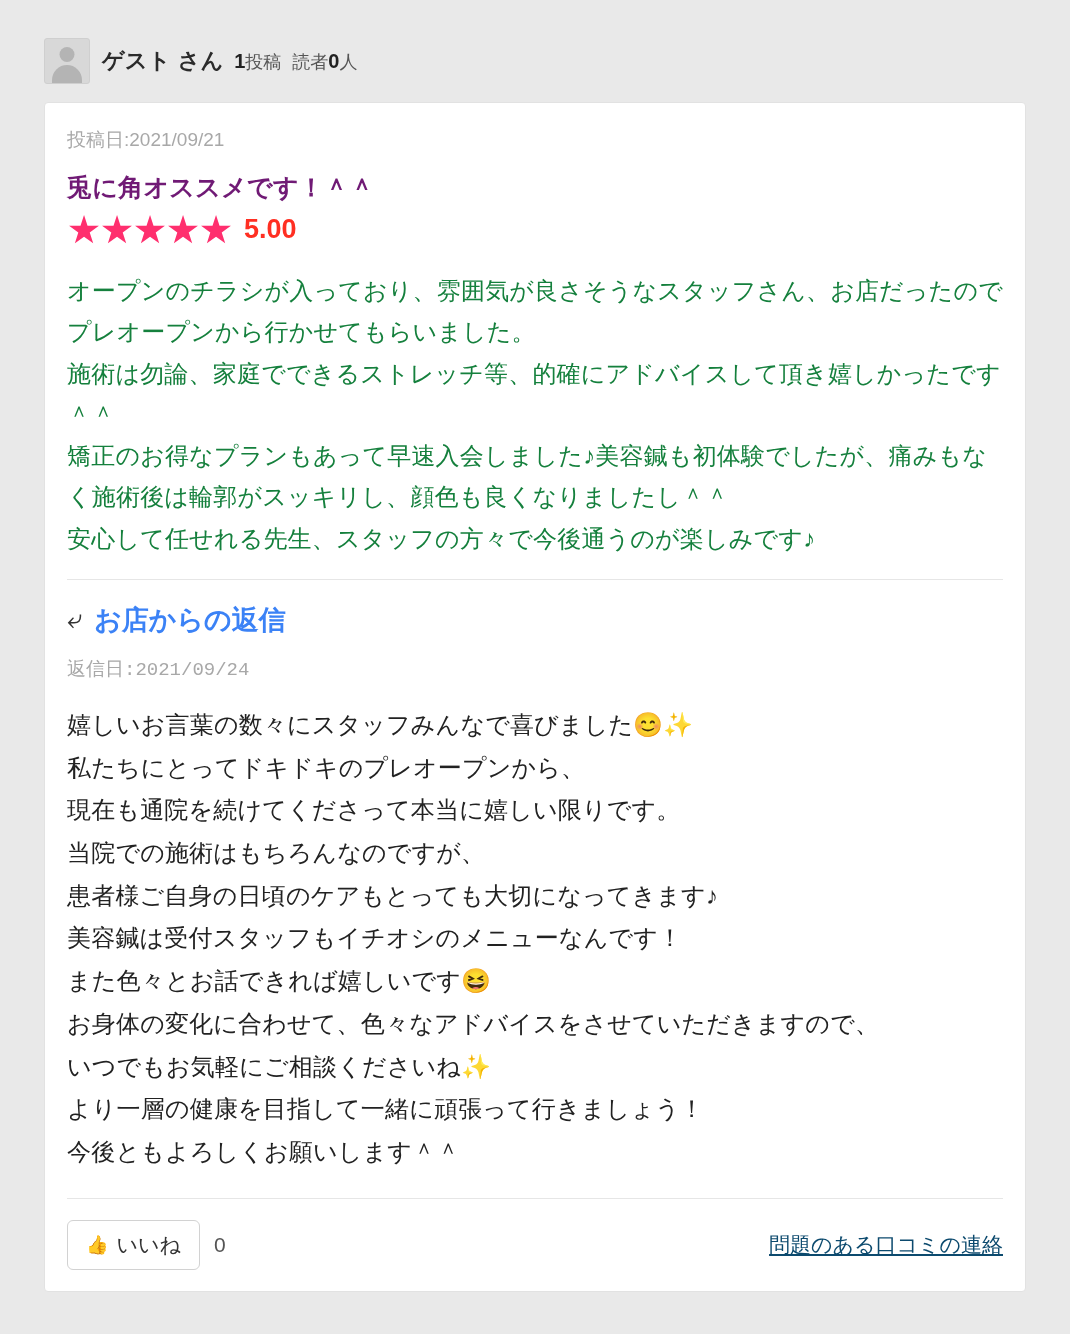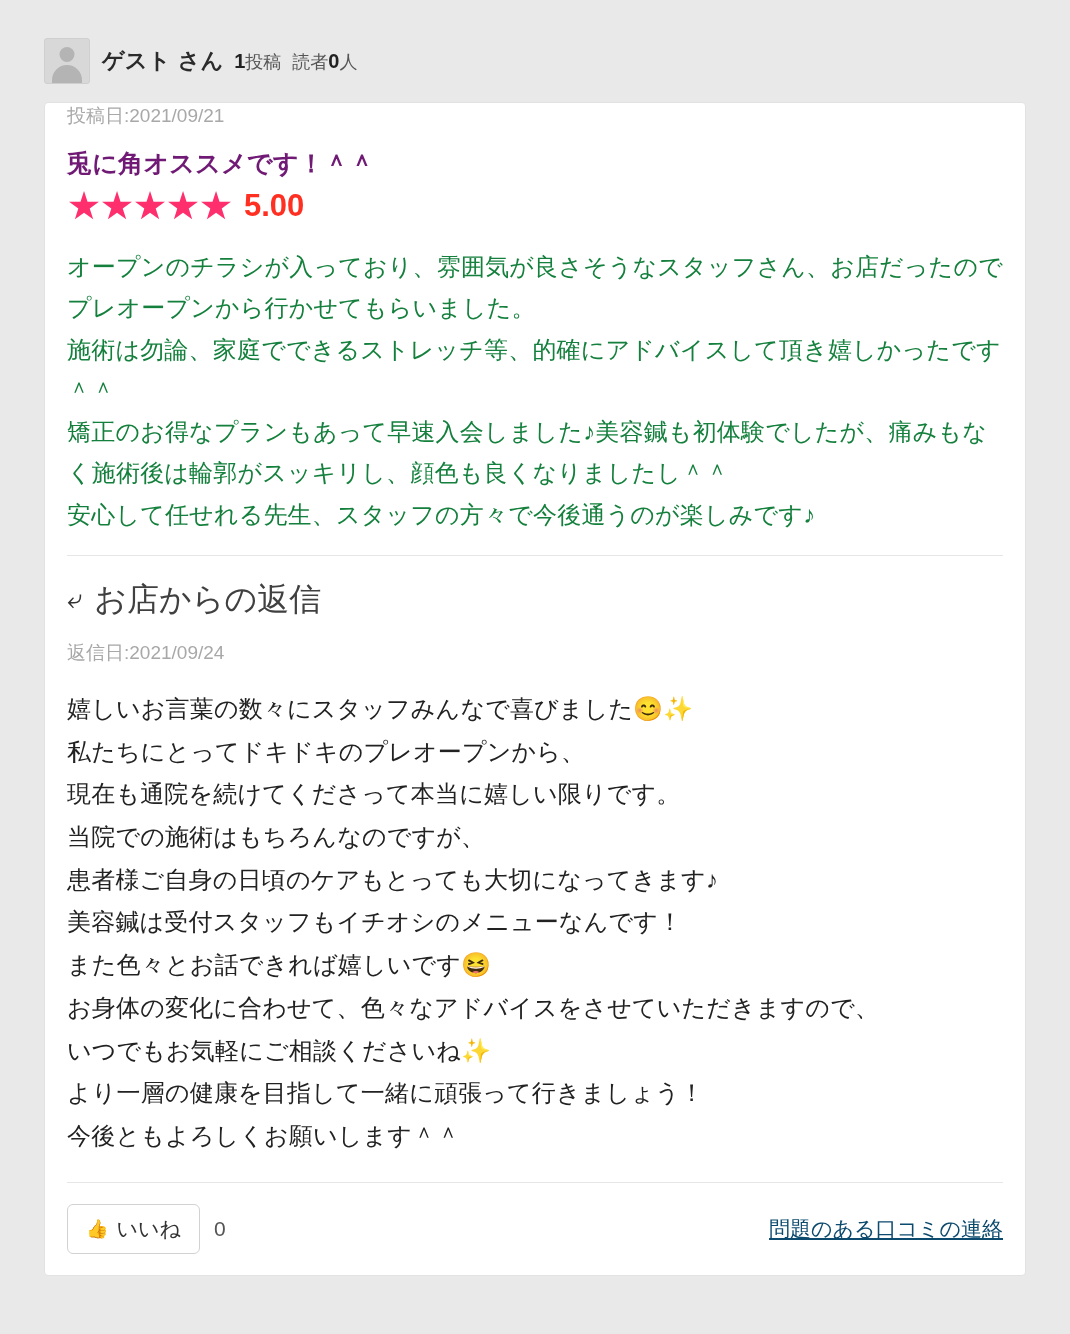--- a/index.html
+++ b/index.html
@@ -84,20 +84,21 @@
     width: 982px;
     background: #ffffff;
     border: 1px solid #e2e2e2;
     border-radius: 4px;
     box-sizing: border-box;
     padding: 0 22px;
   }
   .posted-date {
     color: #a8a8a8;
     font-size: 19px;
+    padding-top: 24px;
   }
   .review-title {
     font-size: 25px;
     font-weight: bold;
     color: #701a75;
     margin-top: 18px;
     letter-spacing: 0.3px;
   }
   .rating-row {
     display: flex;
@@ -105,21 +106,21 @@
     gap: 12px;
     margin-top: 8px;
   }
   .stars {
     font-size: 34px;
     line-height: 1;
     color: #ff2f6e;
     letter-spacing: -1px;
   }
   .rating-num {
-    font-size: 31px;
+    font-size: 27px;
     font-weight: bold;
     color: #ff2f22;
     line-height: 1;
   }
   .review-body {
     margin-top: 24px;
     font-size: 24px;
     line-height: 1.72;
     color: #15803d;
     letter-spacing: 0.2px;
@@ -138,28 +139,29 @@
     margin-top: 22px;
   }
   .reply-arrow {
     font-size: 27px;
     color: #333;
     line-height: 1;
     display: inline-block;
     transform: scaleX(-1);
   }
   .reply-title {
-    font-size: 32px;
-    font-weight: normal;
-    color: #404040;
+    font-size: 27px;
+    font-weight: bold;
+    color: #3b82f6;
   }
   .reply-date {
     color: #a8a8a8;
     font-size: 19px;
     margin-top: 18px;
+    font-family: Liberation Mono, monospace;
   }
   .reply-body {
     margin-top: 22px;
     font-size: 24px;
     line-height: 1.78;
     color: #222;
     letter-spacing: 0.2px;
     padding-bottom: 24px;
   }
   .reply-body .ln { display: block; }

